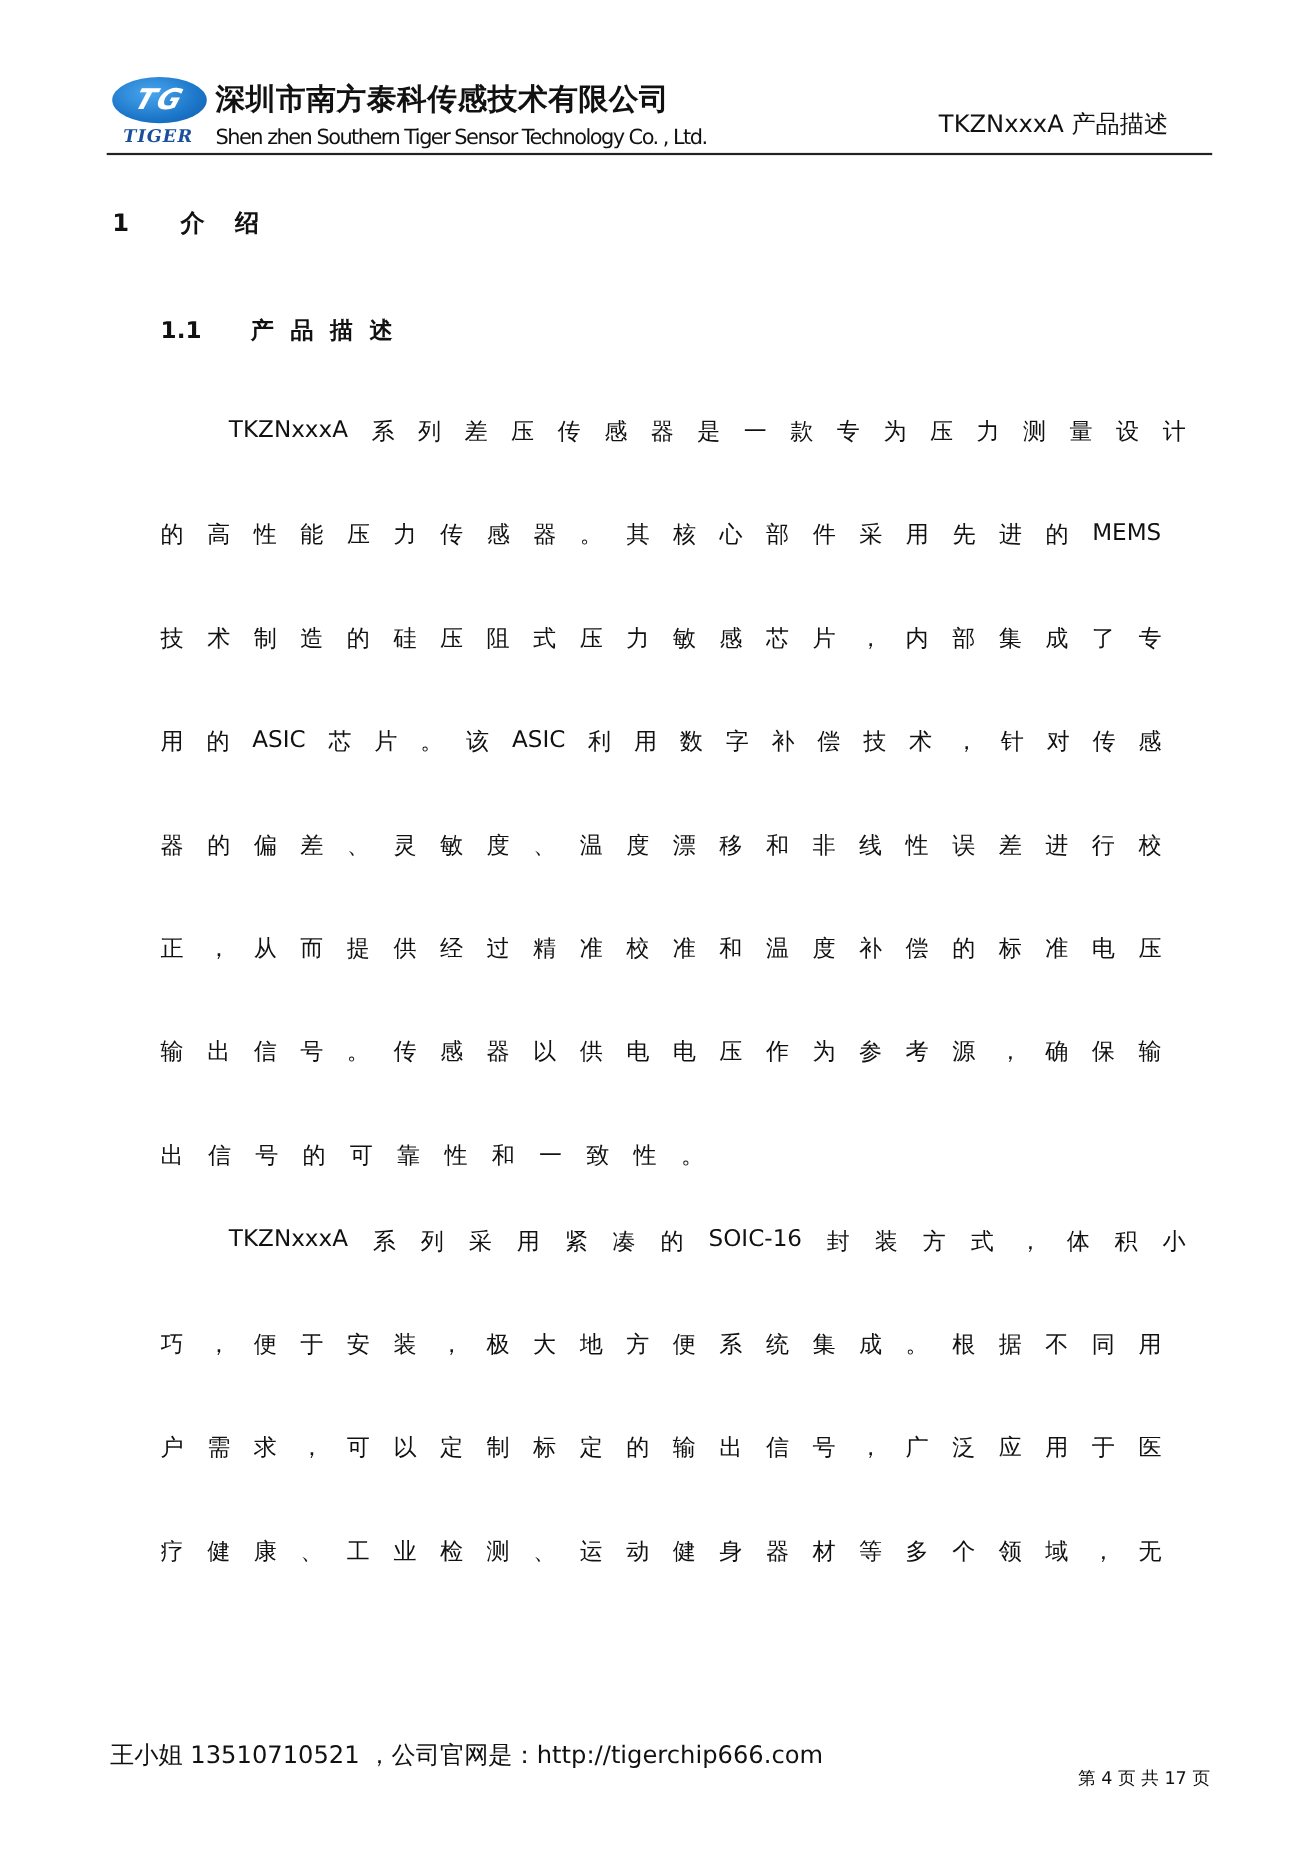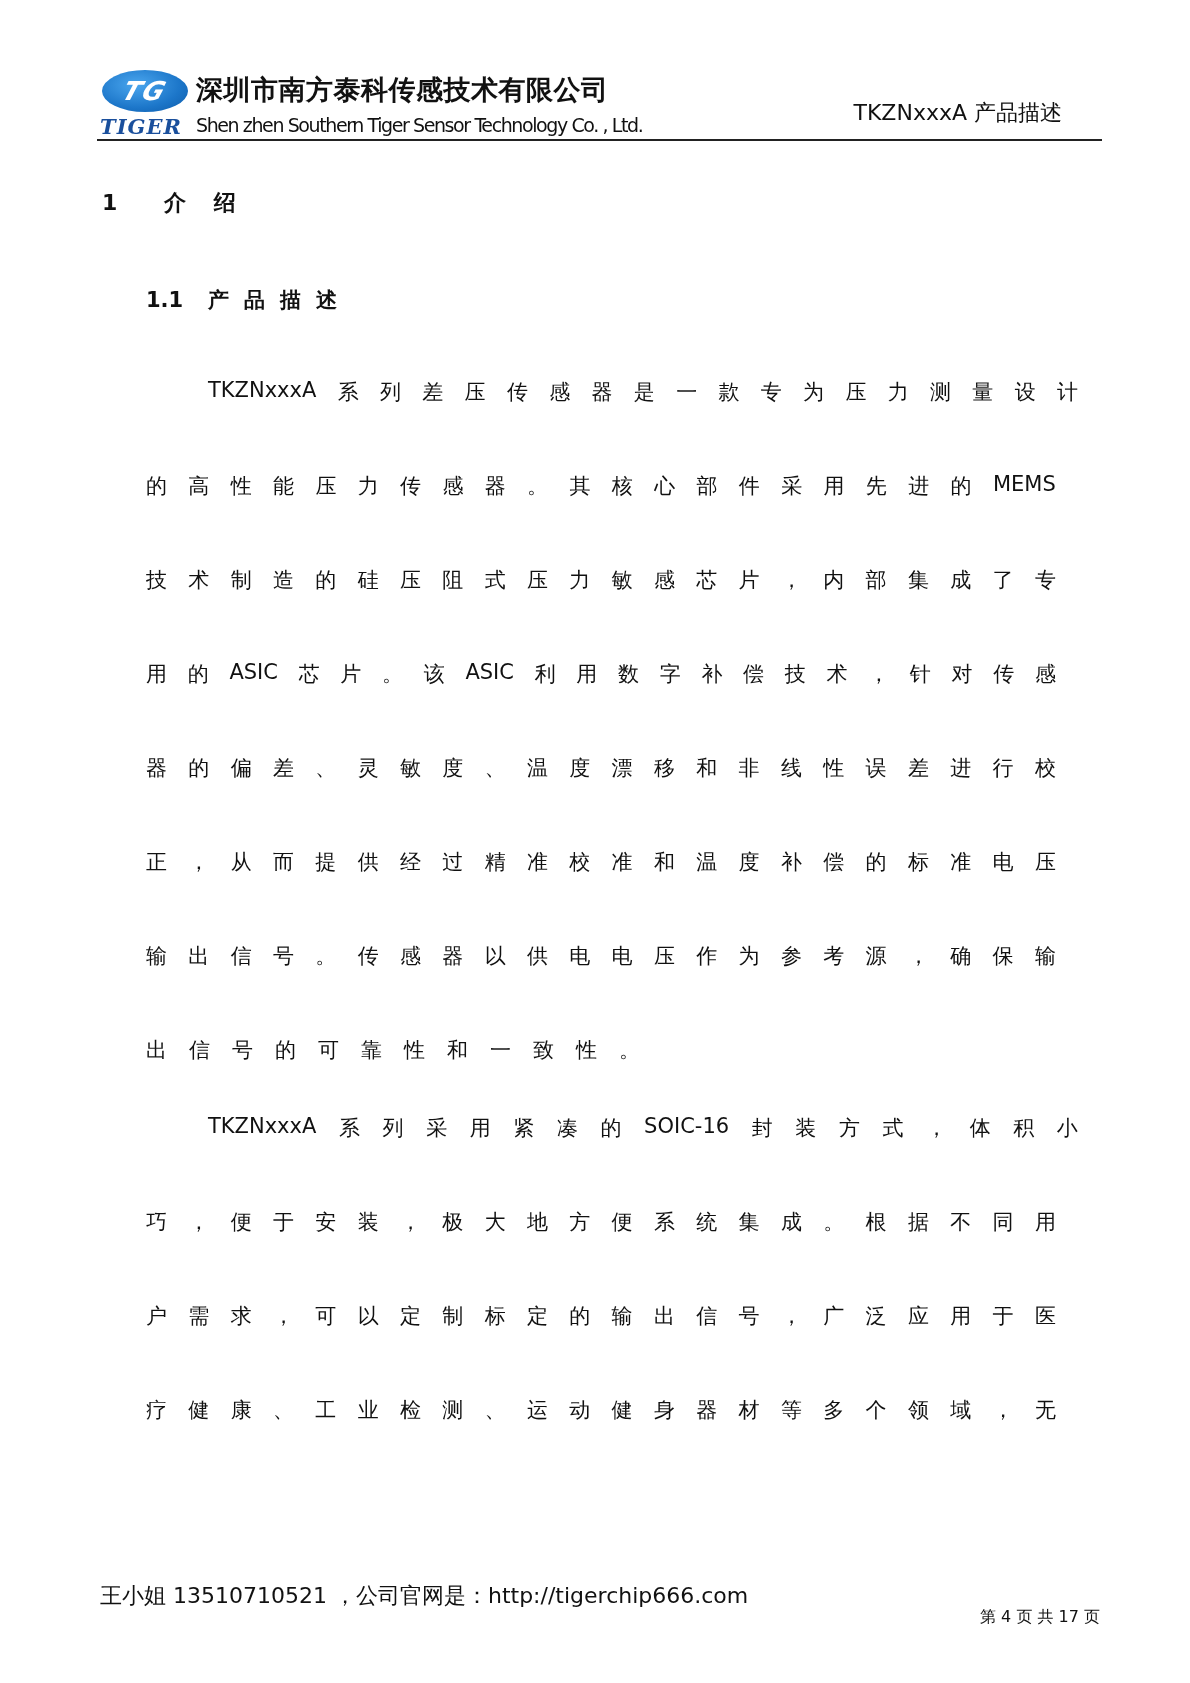--- a/index.html
+++ b/index.html
@@ -2,33 +2,33 @@
 <html><head>
 <meta charset="utf-8">
 <style>
   html, body { margin: 0; padding: 0; background: #ffffff; }
   body { width: 1190px; height: 1683px; position: relative; overflow: hidden; font-family: "DejaVu Sans", "Liberation Sans", sans-serif; color: #111; }
 
   
   .logo { position: absolute; left: 100px; top: 68px; width: 92px; height: 70px; }
   .logo-ellipse { position: absolute; left: 2px; top: 2px; width: 86px; height: 42px; border-radius: 50%; background: radial-gradient(ellipse at 40% 35%, #4aa6ee 0%, #1c76c9 60%, #0d5aa8 100%); }
   .logo-tg { position: absolute; left: 0; top: 8px; width: 90px; text-align: center; color: #fff; font-style: italic; font-weight: bold; font-size: 26px; letter-spacing: 2px; font-family: "DejaVu Sans", sans-serif; transform: skewX(-18deg); }
-  .logo-tiger { position: absolute; left: 0; top: 46px; width: 90px; color: #1a4f9c; font-weight: bold; font-style: italic; font-size: 21px; letter-spacing: 1px; font-family: "DejaVu Serif", serif; }
+  .logo-tiger { position: absolute; left: 12px; top: 46px; width: 90px; color: #1a4f9c; font-weight: bold; font-style: italic; font-size: 16px; letter-spacing: 1px; font-family: "DejaVu Serif", serif; }
   .company-cn { position: absolute; left: 196px; top: 72px; font-size: 27px; font-weight: bold; color: #111; letter-spacing: 0.5px; }
   .company-en { position: absolute; left: 196px; top: 114px; font-size: 19px; color: #111; letter-spacing: -1.4px; }
   .series { position: absolute; right: 128px; top: 98px; font-size: 22px; color: #111; }
   .header-rule { position: absolute; left: 97px; top: 139px; width: 1005px; height: 2px; background: #222; }
 
   
   .h1 { position: absolute; left: 102px; top: 188px; font-size: 22px; font-weight: bold; }
   .h1 .num { display: inline-block; width: 62px; }
   .h1 .txt { letter-spacing: 10px; }
   .h2 { position: absolute; left: 146px; top: 286px; font-size: 21px; font-weight: bold; }
   .h2 .num { display: inline-block; width: 62px; }
-  .h2 .txt { letter-spacing: 15px; }
+  .h2 .txt { letter-spacing: 15px; margin-left: 20px; }
 
   
   .line { position: absolute; left: 146px; width: 910px; font-size: 21px; white-space: nowrap; display: flex; justify-content: space-between; }
   .line.indent { left: 208px; width: 870px; }
   .line.short { justify-content: flex-start; }
   .line.short span { margin-right: 22px; }
 
   
   .footer-left { position: absolute; left: 100px; top: 1581px; font-size: 22px; color: #111; }
   .footer-right { position: absolute; right: 90px; top: 1583px; font-size: 16px; color: #111; margin-top: 24px; }

